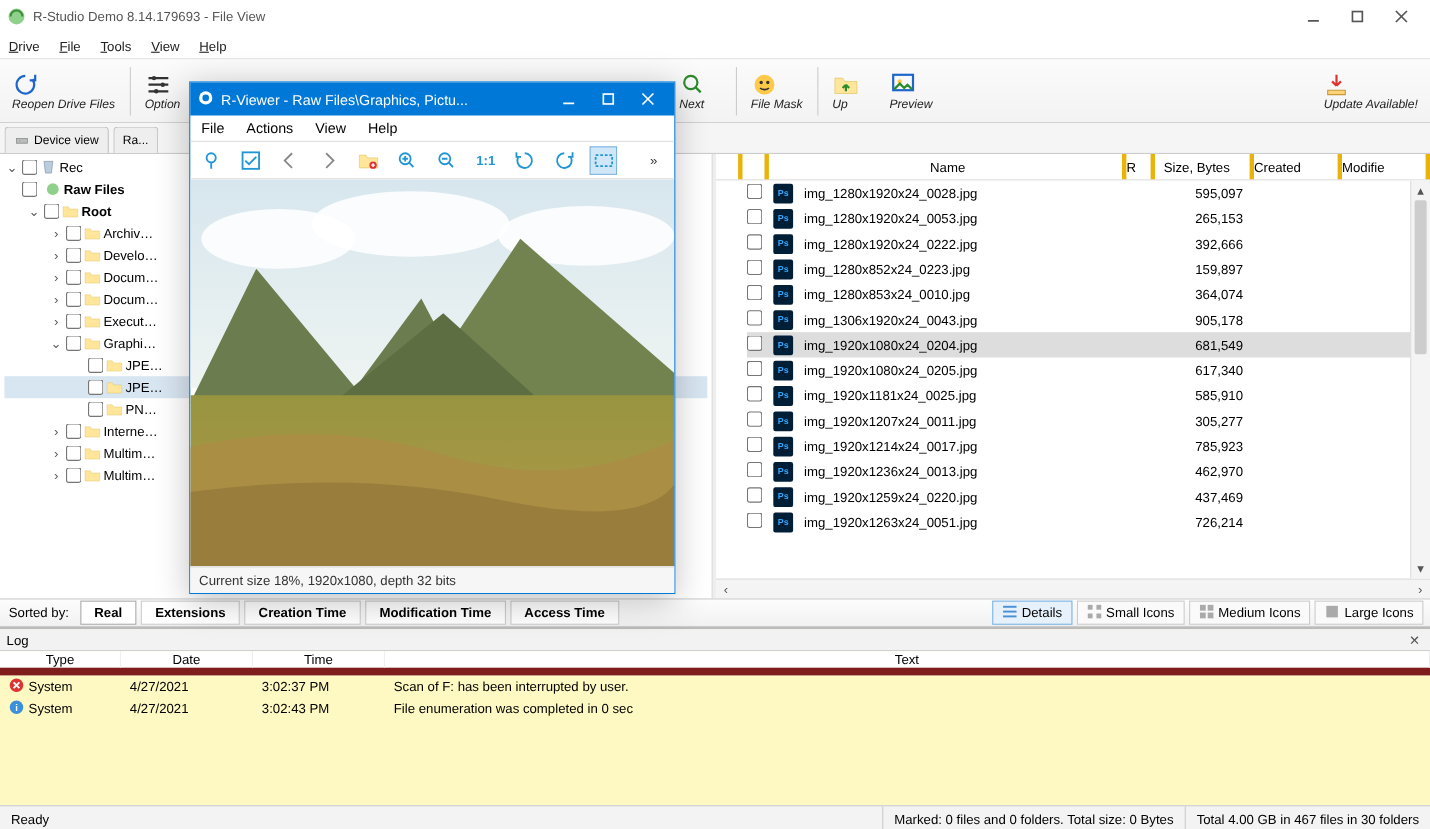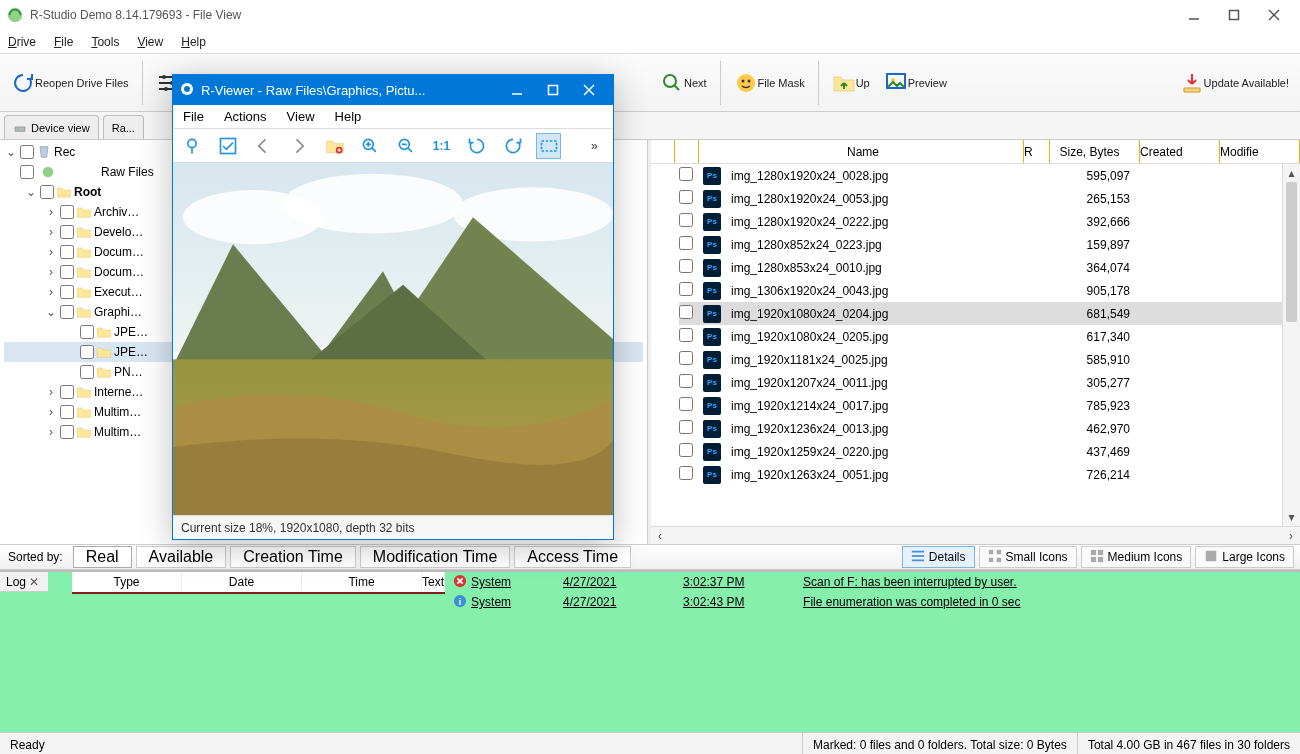--- a/index.html
+++ b/index.html
@@ -38,21 +38,21 @@
 .menubar .menu-item::first-letter { text-decoration: underline; }
 .toolbar {
   height: 58px;
   background: linear-gradient(#fbfbfb,#f3f3f3);
   border-bottom: 1px solid #ccc;
   display:flex;
   align-items:center;
   padding:0 6px;
   gap:4px;
 }
-.tool-btn { display:flex; flex-direction:row; align-items:center; justify-content:center; min-width:48px; height:52px; padding:2px 4px; font-size:11px; color:#222; border:1px solid transparent; }
+.tool-btn { display:flex; flex-direction:column; justify-content:center; min-width:48px; height:52px; padding:2px 4px; font-size:11px; color:#222; border:1px solid transparent;font-style:italic; }
 .tool-btn .ti { width:24px;height:24px;display:flex;align-items:center;justify-content:center;}
 .tool-sep { width:1px; height:44px; background:#ccc; margin:0 4px;}
 .spacer{flex:1;}
 
 .tabs-row {
   height: 28px;
   background: #f5f5f5;
   border-bottom:1px solid #ccc;
   display:flex;
   align-items:flex-end;
@@ -111,51 +111,51 @@
   font-size:12px;
   background:#fff;
 }
 .col-check{width:24px;}
 .col-icon{width:24px;}
 .col-name{flex:1;padding-left:4px;}
 .col-r{width:26px;text-align:center;}
 .col-size{width:90px;text-align:right;padding-right:10px;}
 .col-created{width:80px;text-align:center;}
 .col-modified{width:80px;text-align:left;}
-.hdr-cell{border-right:1px solid #eab308;height:100%;display:flex;align-items:center;justify-content:inherit;}
+.hdr-cell{border-right:4px solid #eab308;height:100%;display:flex;align-items:center;justify-content:inherit;}
 .file-list{flex:1;overflow:auto;padding-left:28px;}
 .file-row{display:flex;align-items:center;height:23px;font-size:12px;}
 .file-row.selected{background:#ddd;}
 .file-row .ps-icon{width:18px;height:18px;background:#001e36;color:#31a8ff;font-size:8px;font-weight:bold;display:flex;align-items:center;justify-content:center;border-radius:2px;}
 .dot{width:8px;height:8px;border-radius:50%;background:#ccc;margin:0 auto;}
 .hscroll{height:18px;border-top:1px solid #ddd;background:#f4f4f4;display:flex;align-items:center;}
 .hscroll .arrow{width:18px;text-align:center;color:#555;}
 .vscroll{position:absolute;right:0;top:24px;bottom:18px;width:18px;background:#f4f4f4;border-left:1px solid #ddd;}
 .vscroll .arrow{height:18px;text-align:center;color:#555;line-height:18px;}
 .vscroll .thumb{position:absolute;top:18px;left:3px;right:3px;height:140px;background:#cdcdcd;border-radius:2px;}
 
 .sort-row{height:26px;background:linear-gradient(#fdfdfd,#f1f1f1);border-top:1px solid #ccc;border-bottom:1px solid #ccc;display:flex;align-items:center;padding:0 8px;gap:0;}
 .sort-label{font-size:12px;margin-right:10px;}
-.sort-btn{height:22px;border:1px solid #ccc;background:#fff;padding:0 12px;font-size:16px;display:flex;align-items:center;margin-right:4px;}
+.sort-btn{height:22px;border:1px solid #ccc;background:#fff;padding:0 12px;font-size:12px;display:flex;align-items:center;margin-right:4px;font-weight:bold;}
 .sort-btn.active{background:#fff;border-color:#aaa;}
 
 .view-btns{position:absolute;right:6px;display:flex;gap:4px;}
 .view-btn{height:22px;border:1px solid #ccc;background:#fafafa;padding:0 8px;font-size:12px;display:flex;align-items:center;gap:4px;}
 .view-btn.active{background:#e7f1fb;border-color:#7eb4e2;}
 
-.log-panel{height:162px;border-top:2px solid #bbb;background:#86efac;display:flex;}
+.log-panel{height:162px;border-top:2px solid #bbb;background:#fef9c3;display:flex;flex-direction:column;}
 .log-title{height:20px;background:#f2f2f2;border-bottom:1px solid #ccc;display:flex;align-items:center;padding:0 6px;font-size:12px;}
 .log-close{margin-left:auto;width:16px;height:16px;display:flex;align-items:center;justify-content:center;color:#555;}
-.log-header{display:flex;height:22px;border-bottom:2px solid #7f1d1d;background:#fff;margin-left:24px;}
+.log-header{display:flex;height:22px;border-bottom:7px solid #7f1d1d;background:#fff;}
 .lh{border-right:1px solid #eee;display:flex;align-items:center;justify-content:center;font-size:12px;}
 .lh.type{width:110px;}
 .lh.date{width:120px;}
 .lh.time{width:120px;}
 .lh.text{flex:1;}
-.log-row{display:flex;height:20px;align-items:center;font-size:12px;text-decoration:underline;}
+.log-row{display:flex;height:20px;align-items:center;font-size:12px;}
 .log-row .lc{padding:0 8px;}
 .log-row .lc.type{width:110px;display:flex;align-items:center;gap:4px;}
 .log-row .lc.date{width:120px;}
 .log-row .lc.time{width:120px;}
 .log-row .lc.text{flex:1;}
 
 .statusbar{height:24px;border-top:1px solid #ccc;background:#f3f3f3;display:flex;align-items:center;font-size:12px;}
 .status-cell{padding:0 10px;border-left:1px solid #ccc;height:100%;display:flex;align-items:center;}
 .status-cell:first-child{border-left:none;flex:1;}
 
@@ -323,21 +323,21 @@
             </svg></span>
           <span class="tree-label" style="">Rec</span>
         </div>
         <div class="tree-row indent0">
           <span class="expander"></span>
           <input type="checkbox" class="cb" style="">
           <span style="width:2px"></span>
           <span class="folder-icon"><svg width="16" height="16" viewBox="0 0 24 24">
               <circle cx="12" cy="12" r="8" fill="#8fd18a"></circle>
             </svg></span>
-          <span class="tree-label" style="font-weight:normal;margin-left:43px;">Raw Files</span>
+          <span class="tree-label" style="font-weight:bold;">Raw Files</span>
         </div>
         <div class="tree-row indent1">
           <span class="expander">⌄</span>
           <input type="checkbox" class="cb" style="">
           <span class="folder-icon"><svg width="16" height="16" viewBox="0 0 24 24">
               <path class="folder-svg" d="M2 6h7l2 3h11v11H2z"></path>
             </svg></span>
           <span class="tree-label" style="font-weight:bold;">Root</span>
         </div>
         <div class="tree-row indent2">
@@ -614,21 +614,21 @@
       <span style="flex:1"></span>
       <span class="arrow">›</span>
     </div>
   </div>
 </div>
 
 <div class="sort-row" style="position:relative;text-align:right;">
   <span class="sort-label">Sorted by:</span>
   <div id="sort-buttons" style="display:flex;">
       <div class="sort-btn active">Real</div>
-      <div class="sort-btn">Available</div>
+      <div class="sort-btn">Extensions</div>
       <div class="sort-btn">Creation Time</div>
       <div class="sort-btn">Modification Time</div>
       <div class="sort-btn">Access Time</div>
     </div>
   <div class="view-btns" id="view-btns">
       <div class="view-btn active">
         <span><svg width="14" height="14" viewBox="0 0 16 16">
             <rect x="1" y="2" width="14" height="2" fill="#4a90d9"></rect>
             <rect x="1" y="7" width="14" height="2" fill="#4a90d9"></rect>
             <rect x="1" y="12" width="14" height="2" fill="#4a90d9"></rect>

